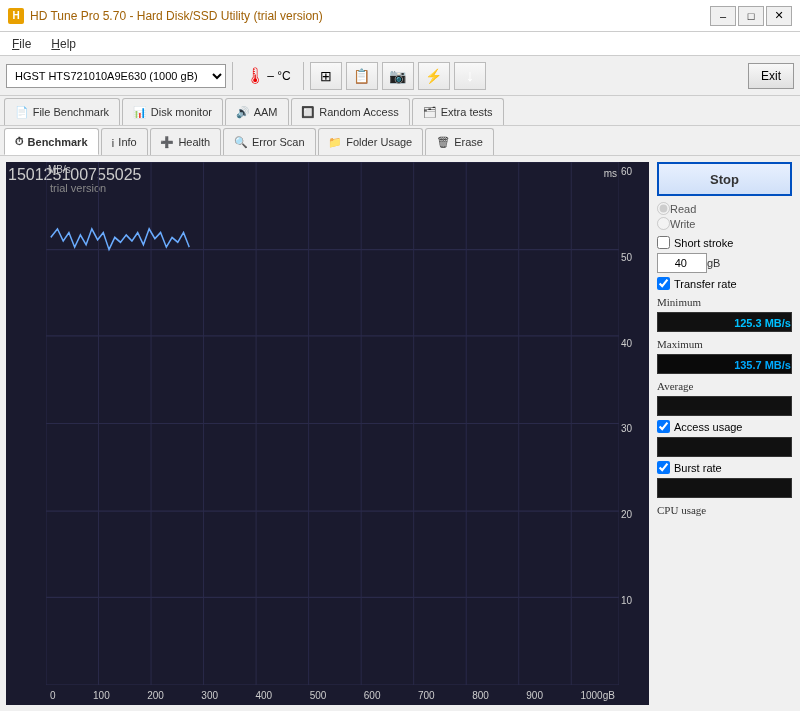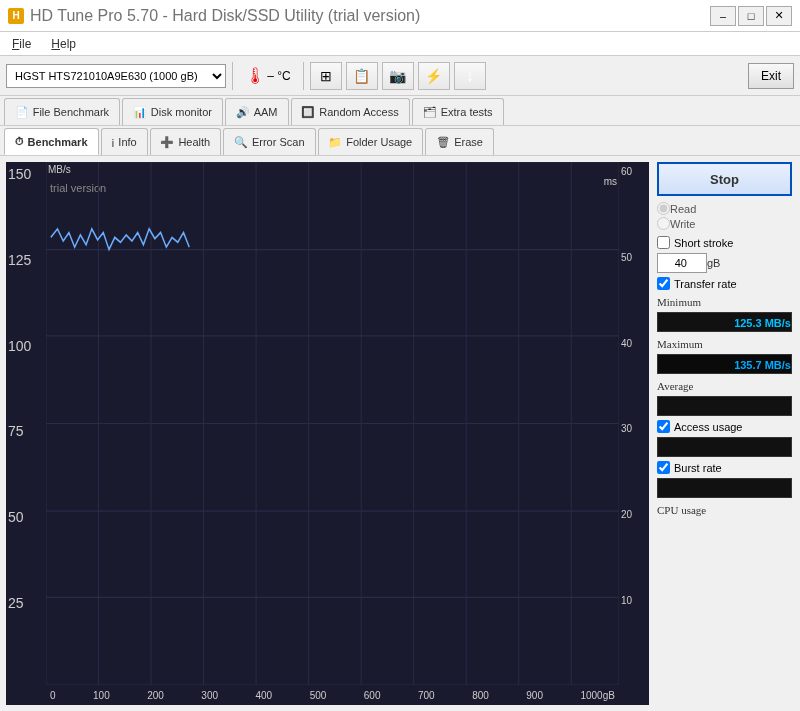--- a/index.html
+++ b/index.html
@@ -10,21 +10,21 @@
       background: #fff;
       height: 32px;
       display: flex;
       align-items: center;
       padding: 0 8px;
       border-bottom: 1px solid #ccc;
       justify-content: space-between;
     }
     .title-bar-left { display: flex; align-items: center; gap: 6px; }
     .title-bar-icon { width: 16px; height: 16px; background: #e8a000; border-radius: 2px; display: flex; align-items: center; justify-content: center; font-size: 10px; color: white; font-weight: bold; }
-    .title-bar-text { font-size: 16px; color: #737373; }
+    .title-bar-text { font-size: 12px; color: #a16207; }
     .title-bar-controls { display: flex; gap: 2px; }
     .title-btn { width: 26px; height: 20px; border: 1px solid #aaa; background: #f0f0f0; cursor: pointer; font-size: 11px; display: flex; align-items: center; justify-content: center; }
 
     
     .menu-bar {
       background: #fff;
       height: 24px;
       display: flex;
       align-items: center;
       padding: 0 4px;
@@ -112,26 +112,26 @@
       background: #1a1a2e;
       margin: 6px;
       position: relative;
       overflow: hidden;
     }
     .chart-labels-left {
       position: absolute;
       left: 0; top: 0; bottom: 20px;
       width: 40px;
       display: flex;
-      flex-direction: column;
+      flex-direction: row;
       justify-content: space-between;
       padding: 4px 4px 4px 2px;
       color: #ccc;
-      font-size: 14px;
-      text-align: left;
+      font-size: 16px;
+      text-align: center;
     }
     .chart-labels-right {
       position: absolute;
       right: 0; top: 0; bottom: 20px;
       width: 30px;
       display: flex;
       flex-direction: column;
       justify-content: space-between;
       padding: 4px 2px 4px 2px;
       color: #ccc;
@@ -151,21 +151,21 @@
     }
     .chart-unit-mb {
       position: absolute;
       top: 2px;
       left: 42px;
       color: #ccc;
       font-size: 10px;
     }
     .chart-unit-ms {
       position: absolute;
-      top: 14px;
+      top: 6px;
       right: 32px;
       color: #ccc;
       font-size: 10px;
     }
     .trial-text {
       position: absolute;
       top: 20px;
       left: 44px;
       color: #888;
       font-size: 11px;

